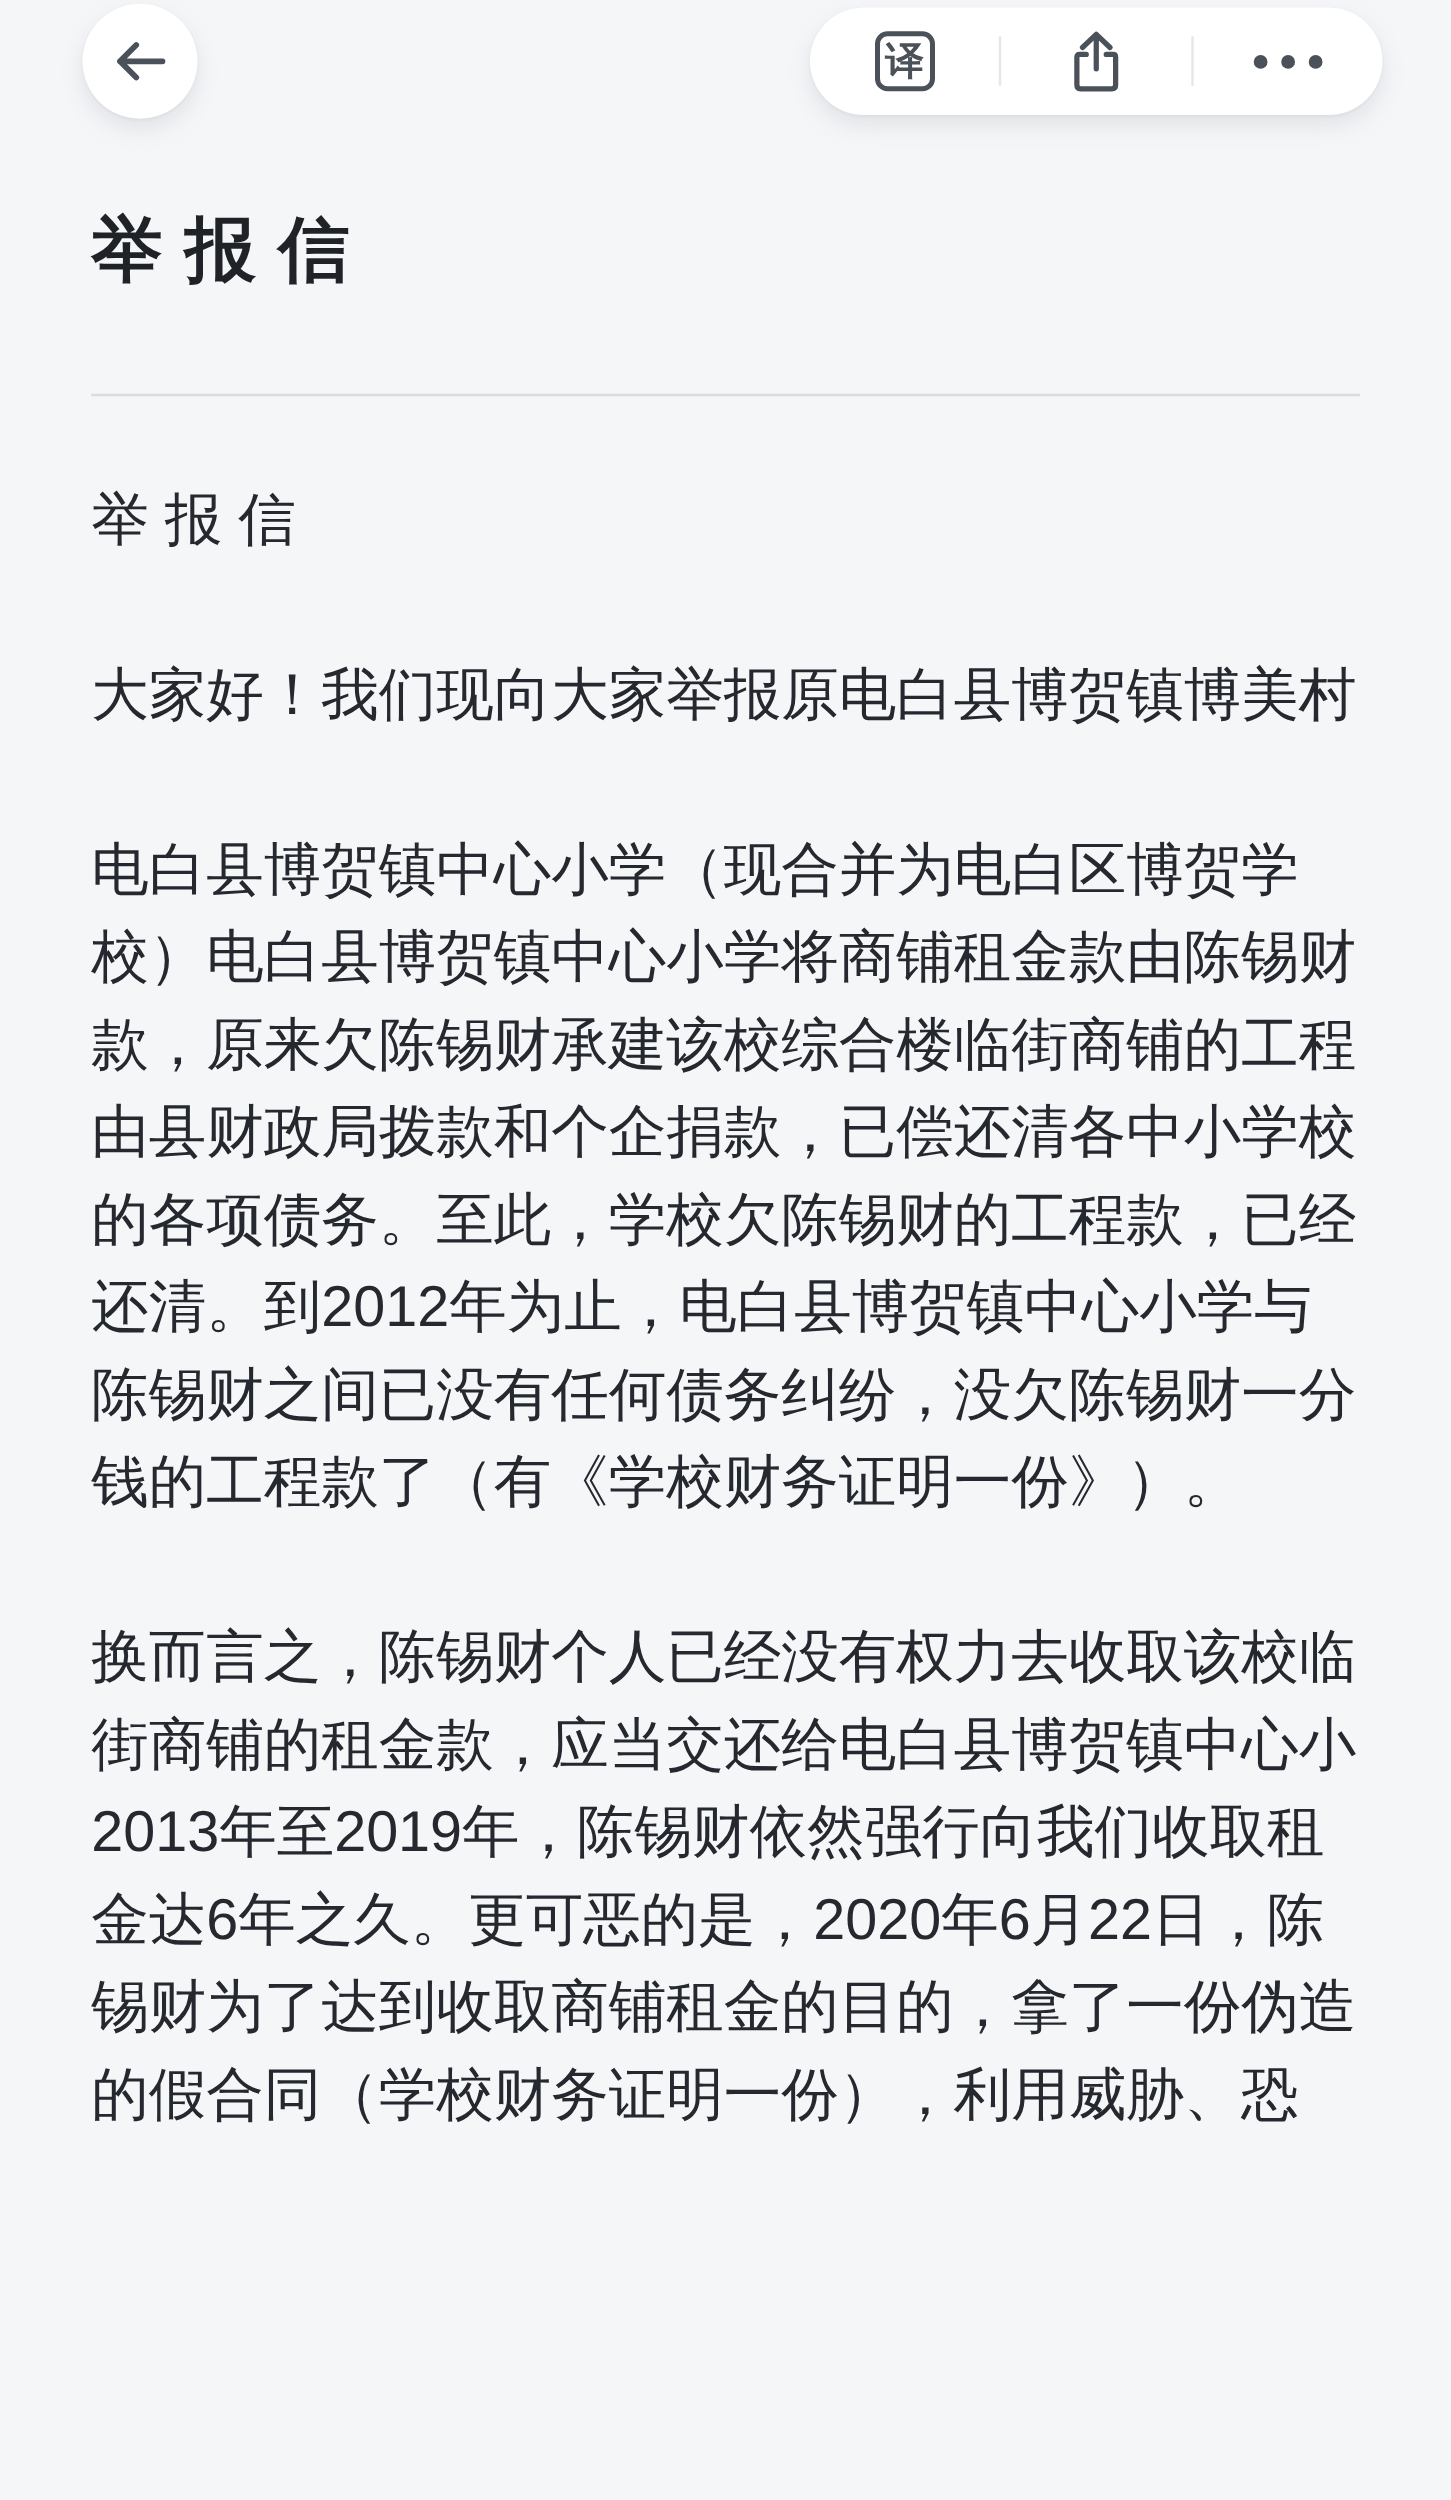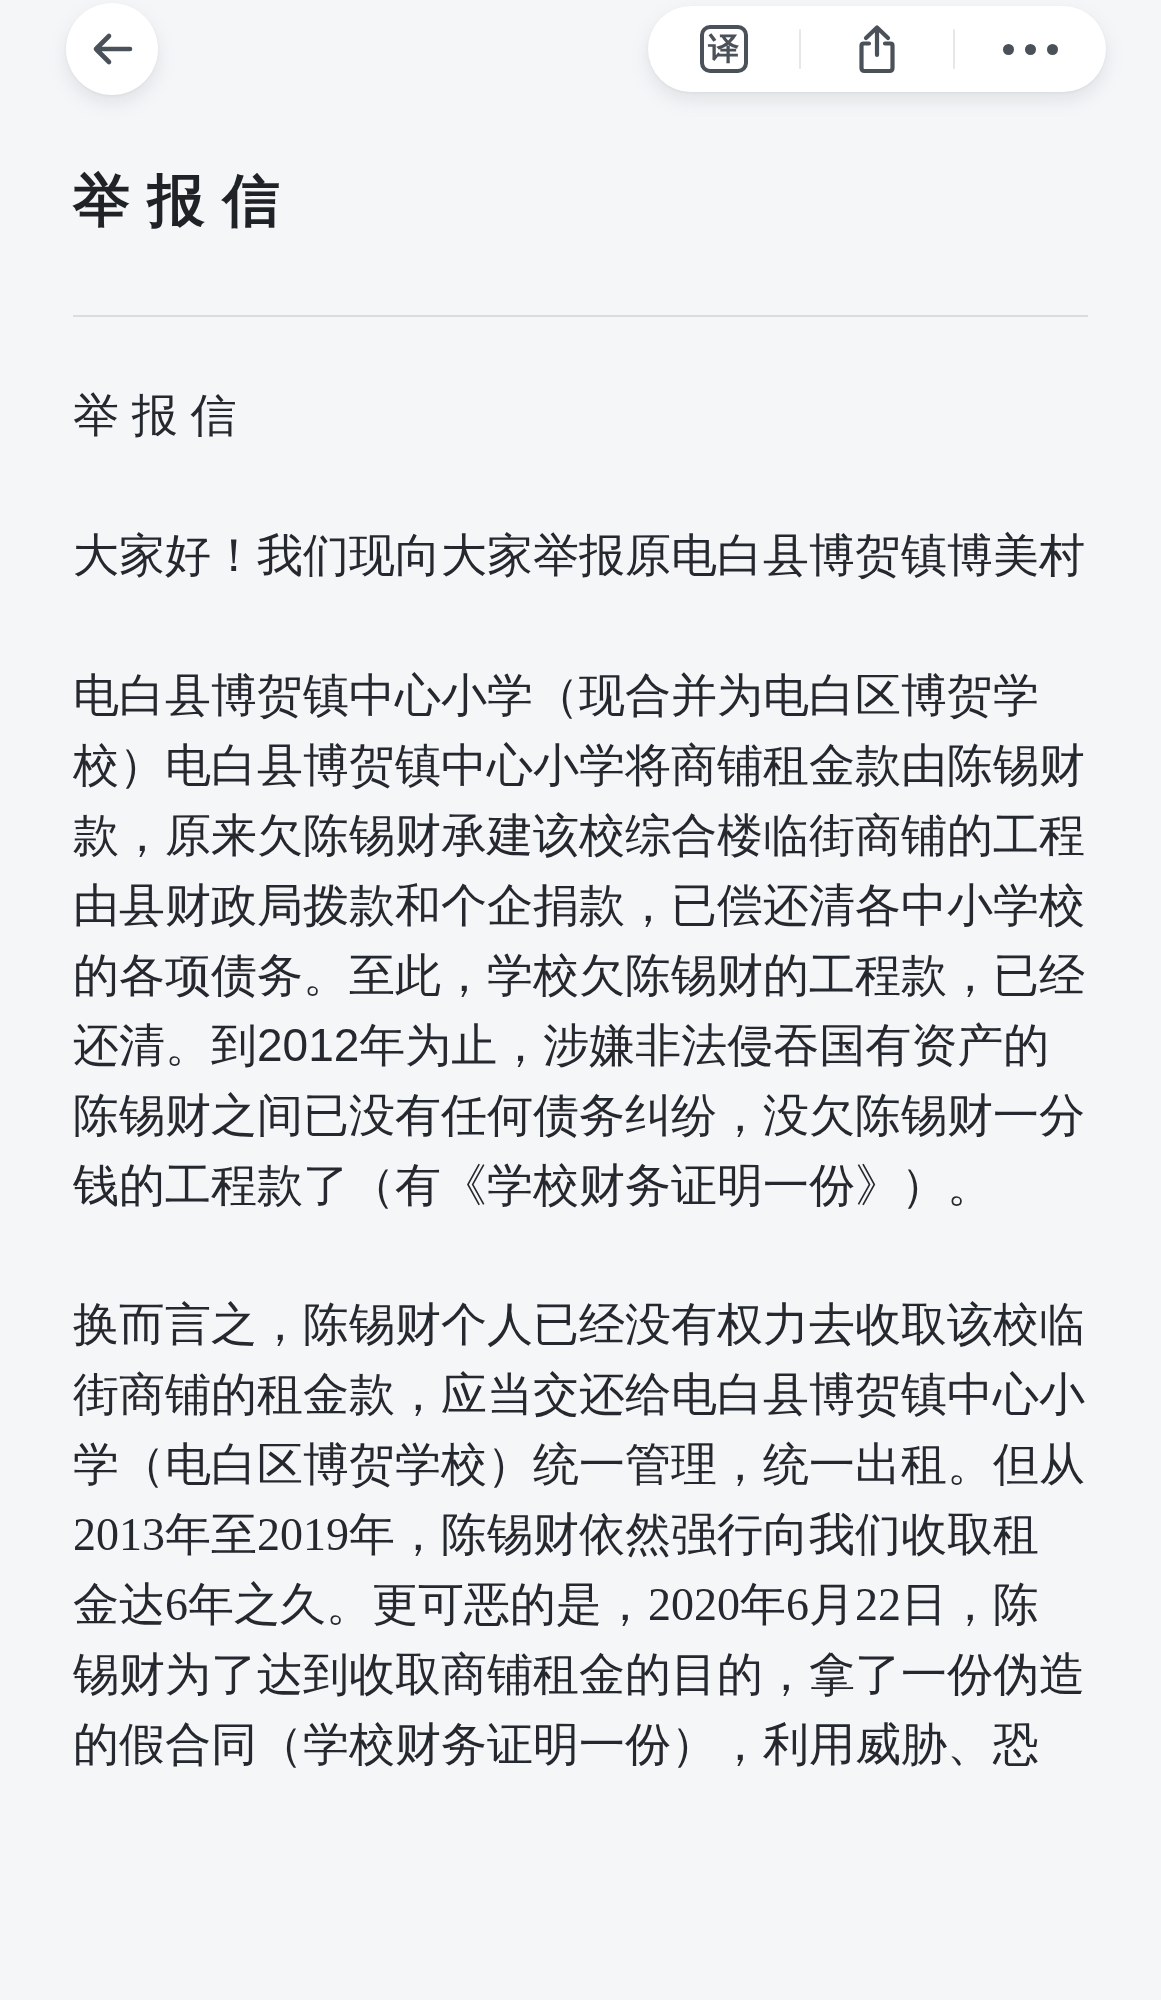--- a/index.html
+++ b/index.html
@@ -60,21 +60,21 @@
   }
   .title-divider{
     position:absolute;left:73px;right:73px;top:315px;
     height:2px;background:var(--divider);border:none;
   }
   .content{
     position:absolute;left:73px;right:73px;top:380px;
     color:var(--text);
   }
   .para{margin-bottom:70px;}
-  .para:last-child{margin-bottom:0;font-family:Liberation Serif, serif;}
+  .para:last-child{margin-bottom:0;}
   .line{
     font-size:46px;line-height:70px;height:70px;
     white-space:nowrap;letter-spacing:0;
   }
   svg{display:block;}
 </style>
 </head>
 <body>
 
 <div class="screen">
@@ -115,28 +115,27 @@
       </div>
       <div class="para">
         <div class="line">大家好！我们现向大家举报原电白县博贺镇博美村</div>
       </div>
       <div class="para">
         <div class="line">电白县博贺镇中心小学（现合并为电白区博贺学</div>
         <div class="line">校）电白县博贺镇中心小学将商铺租金款由陈锡财</div>
         <div class="line">款，原来欠陈锡财承建该校综合楼临街商铺的工程</div>
         <div class="line">由县财政局拨款和个企捐款，已偿还清各中小学校</div>
         <div class="line">的各项债务。至此，学校欠陈锡财的工程款，已经</div>
-        <div class="line">还清。到2012年为止，涉嫌非法侵吞国有资产的</div>
+        <div class="line">还清。到2012年为止，电白县博贺镇中心小学与</div>
         <div class="line">陈锡财之间已没有任何债务纠纷，没欠陈锡财一分</div>
         <div class="line">钱的工程款了（有《学校财务证明一份》）。</div>
       </div>
       <div class="para">
         <div class="line">换而言之，陈锡财个人已经没有权力去收取该校临</div>
         <div class="line">街商铺的租金款，应当交还给电白县博贺镇中心小</div>
-        <div class="line">学（电白区博贺学校）统一管理，统一出租。但从</div>
         <div class="line">2013年至2019年，陈锡财依然强行向我们收取租</div>
         <div class="line">金达6年之久。更可恶的是，2020年6月22日，陈</div>
         <div class="line">锡财为了达到收取商铺租金的目的，拿了一份伪造</div>
         <div class="line">的假合同（学校财务证明一份），利用威胁、恐</div>
       </div>
     </div>
 
 </div>
 
 </body></html>

